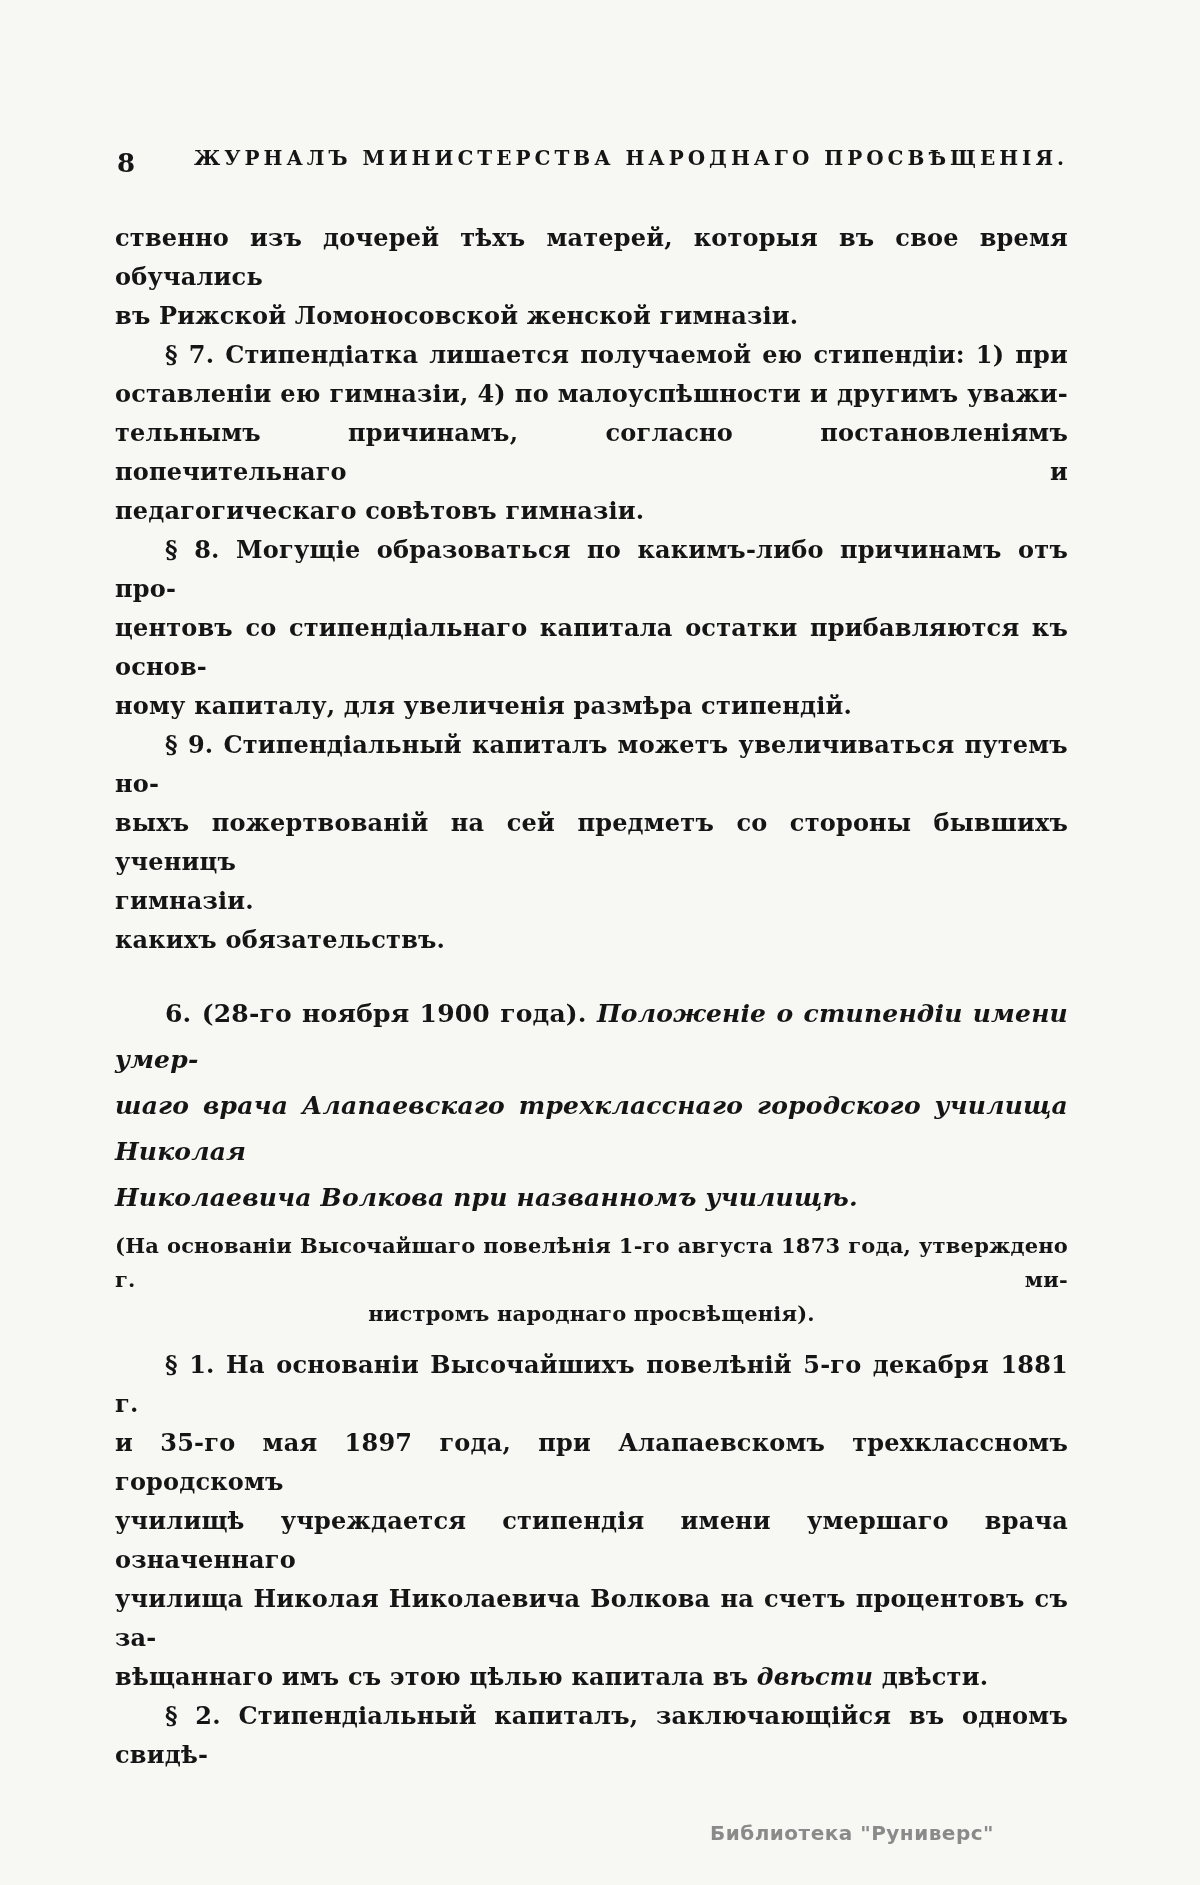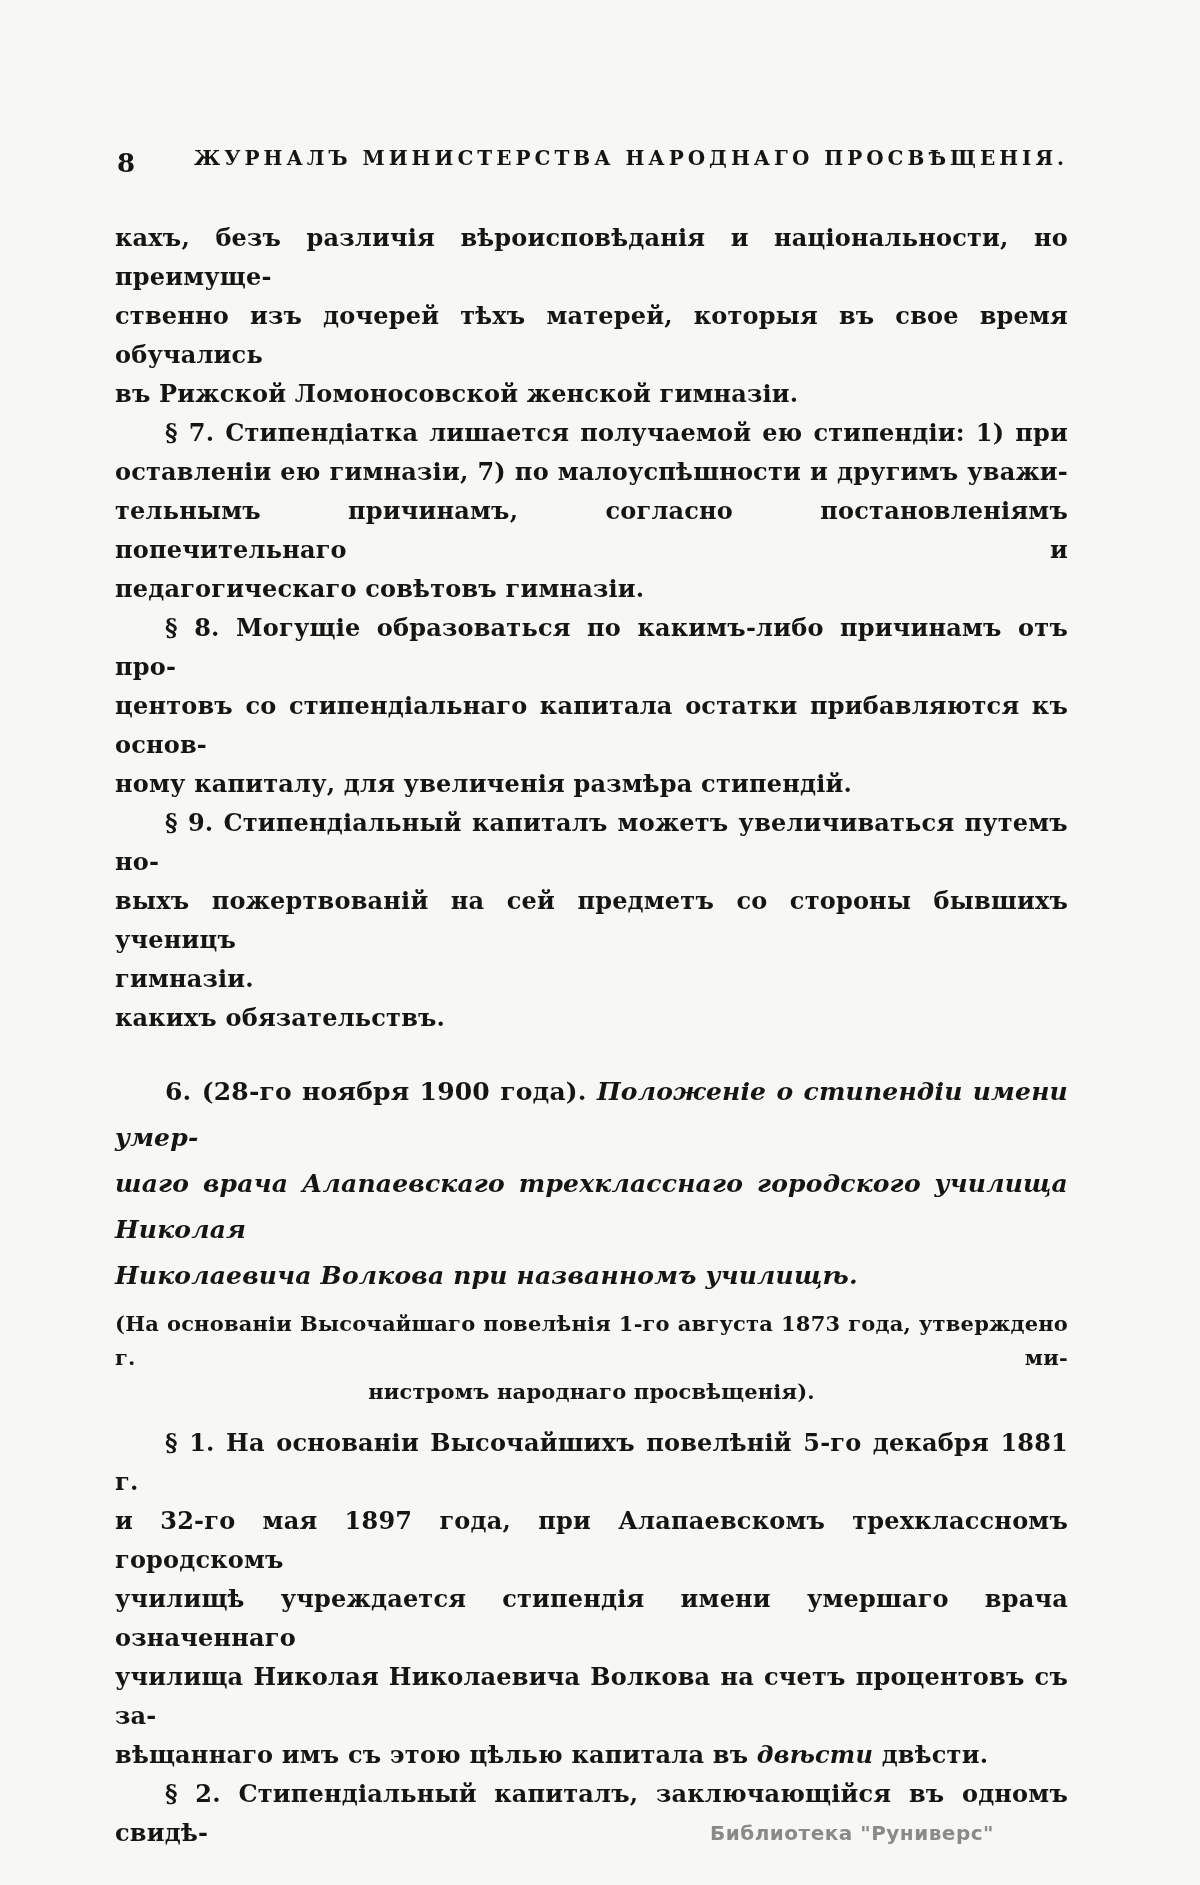--- a/index.html
+++ b/index.html
@@ -40,28 +40,27 @@
   <div class="col">
 
     <header class="pagehead">
       <span class="pagenum">8</span>
       <span class="runtitle">ЖУРНАЛЪ МИНИСТЕРСТВА НАРОДНАГО ПРОСВѢЩЕНІЯ.</span>
     </header>
 
     <div class="body">
 
       <div class="para">
-        <div class="ln j">кахъ, безъ различія вѣроисповѣданія и національности, но преимуще-</div>
         <div class="ln j">ственно изъ дочерей тѣхъ матерей, которыя въ свое время обучались</div>
         <div class="ln">въ Рижской Ломоносовской женской гимназіи.</div>
       </div>
 
       <div class="para">
         <div class="ln j ind">§ 7. Стипендіатка лишается получаемой ею стипендіи: 1) при</div>
-        <div class="ln j">оставленіи ею гимназіи, 7) по малоуспѣшности и другимъ уважи-</div>
+        <div class="ln j">оставленіи ею гимназіи, 4) по малоуспѣшности и другимъ уважи-</div>
         <div class="ln j">тельнымъ причинамъ, согласно постановленіямъ попечительнаго и</div>
         <div class="ln">педагогическаго совѣтовъ гимназіи.</div>
       </div>
 
       <div class="para">
         <div class="ln j ind">§ 8. Могущіе образоваться по какимъ-либо причинамъ отъ про-</div>
         <div class="ln j">центовъ со стипендіальнаго капитала остатки прибавляются къ основ-</div>
         <div class="ln">ному капиталу, для увеличенія размѣра стипендій.</div>
       </div>
 
@@ -81,21 +80,21 @@
         <div class="ln it">Николаевича Волкова при названномъ училищѣ.</div>
       </div>
 
       <div class="para note">
         <div class="ln j">(На основаніи Высочайшаго повелѣнія 1-го августа 1873 года, утверждено г. ми-</div>
         <div class="ln c">нистромъ народнаго просвѣщенія).</div>
       </div>
 
       <div class="para s1blk">
         <div class="ln j ind">§ 1. На основаніи Высочайшихъ повелѣній 5-го декабря 1881 г.</div>
-        <div class="ln j">и 32-го мая 1897 года, при Алапаевскомъ трехклассномъ городскомъ</div>
+        <div class="ln j">и 35-го мая 1897 года, при Алапаевскомъ трехклассномъ городскомъ</div>
         <div class="ln j">училищѣ учреждается стипендія имени умершаго врача  означеннаго</div>
         <div class="ln j">училища Николая Николаевича Волкова на счетъ процентовъ съ за-</div>
         <div class="ln"><span>вѣщаннаго имъ съ этою цѣлью капитала въ </span><span class="it">двѣсти</span><span> двѣсти.</span></div>
       </div>
 
       <div class="para">
         <div class="ln j ind">§ 2. Стипендіальный капиталъ, заключающійся въ одномъ свидѣ-</div>
 
       </div>
 

